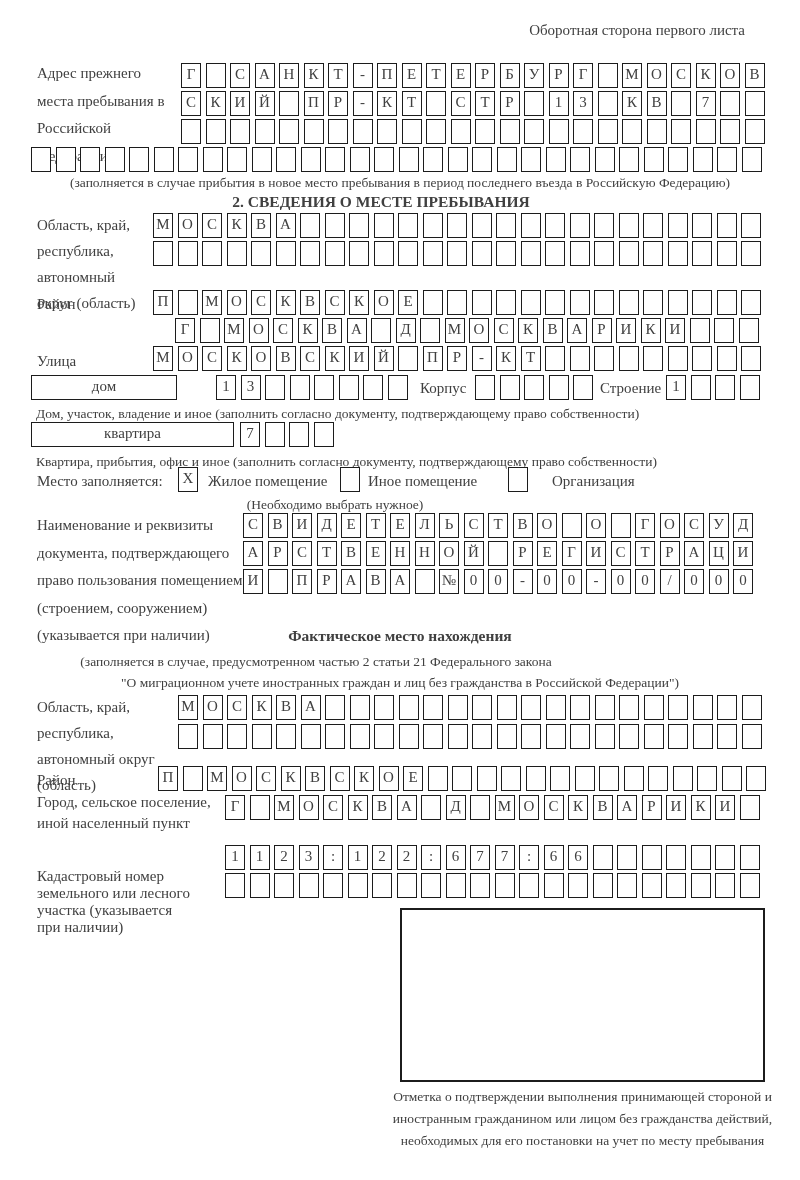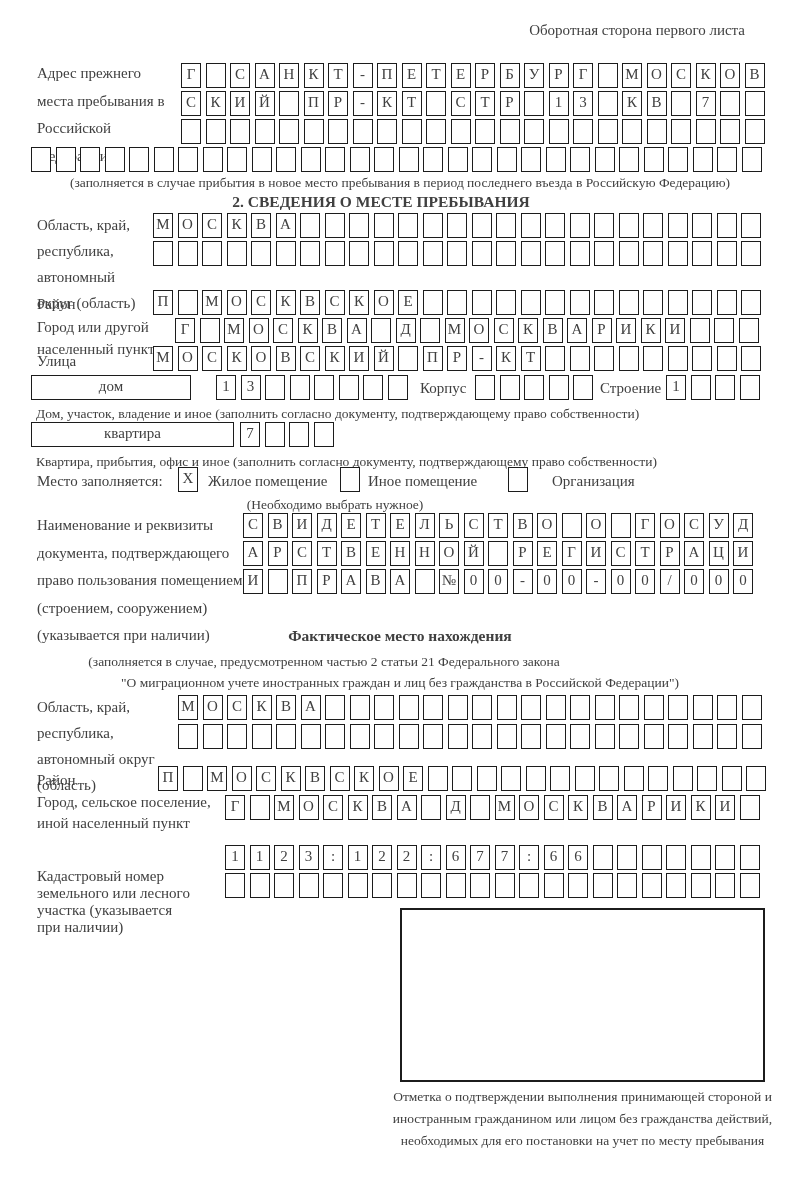--- a/index.html
+++ b/index.html
@@ -217,21 +217,20 @@
       <div class="cell"></div>
       <div class="cell"></div>
       <div class="cell"></div>
       <div class="cell"></div>
       <div class="cell"></div>
       <div class="cell"></div>
       <div class="cell"></div>
       <div class="cell"></div>
     </div>
 
-  <div class="label" style="left:37px;top:316px;width:132px">Город или другой населенный пункт</div>
   <div class="boxrow" style="left:175px;top:318px">
       <div class="cell">Г</div>
       <div class="cell"></div>
       <div class="cell">М</div>
       <div class="cell">О</div>
       <div class="cell">С</div>
       <div class="cell">К</div>
       <div class="cell">В</div>
       <div class="cell">А</div>
       <div class="cell"></div>
@@ -274,21 +273,21 @@
       <div class="cell"></div>
       <div class="cell"></div>
       <div class="cell"></div>
       <div class="cell"></div>
       <div class="cell"></div>
       <div class="cell"></div>
       <div class="cell"></div>
       <div class="cell"></div>
     </div>
 
-  <div class="widebox" style="left:31px;top:375px;width:160px">дом</div>
+  <div class="widebox" style="left:31px;top:375px;width:146px">дом</div>
   <div class="boxrow" style="left:216px;top:375px">
       <div class="cell">1</div>
       <div class="cell">3</div>
       <div class="cell"></div>
       <div class="cell"></div>
       <div class="cell"></div>
       <div class="cell"></div>
       <div class="cell"></div>
       <div class="cell"></div>
     </div>
@@ -392,21 +391,21 @@
       <div class="cell">-</div>
       <div class="cell">0</div>
       <div class="cell">0</div>
       <div class="cell">/</div>
       <div class="cell">0</div>
       <div class="cell">0</div>
       <div class="cell">0</div>
     </div>
 
   <div class="heading center" style="left:0;top:627px;width:800px">Фактическое место нахождения</div>
-  <div class="note center" style="left:8px;top:652px;width:632px">(заполняется в случае, предусмотренном частью 2 статьи 21 Федерального закона</div>
+  <div class="note center" style="left:0;top:652px;width:632px">(заполняется в случае, предусмотренном частью 2 статьи 21 Федерального закона</div>
   <div class="note center" style="left:0;top:673px;width:800px">"О миграционном учете иностранных граждан и лиц без гражданства в Российской Федерации")</div>
 
   <div class="label" style="left:37px;top:694px;width:128px;line-height:26px">Область, край, республика, автономный округ (область)</div>
   <div class="boxrow" style="left:178px;top:695px">
       <div class="cell">М</div>
       <div class="cell">О</div>
       <div class="cell">С</div>
       <div class="cell">К</div>
       <div class="cell">В</div>
       <div class="cell">А</div>

